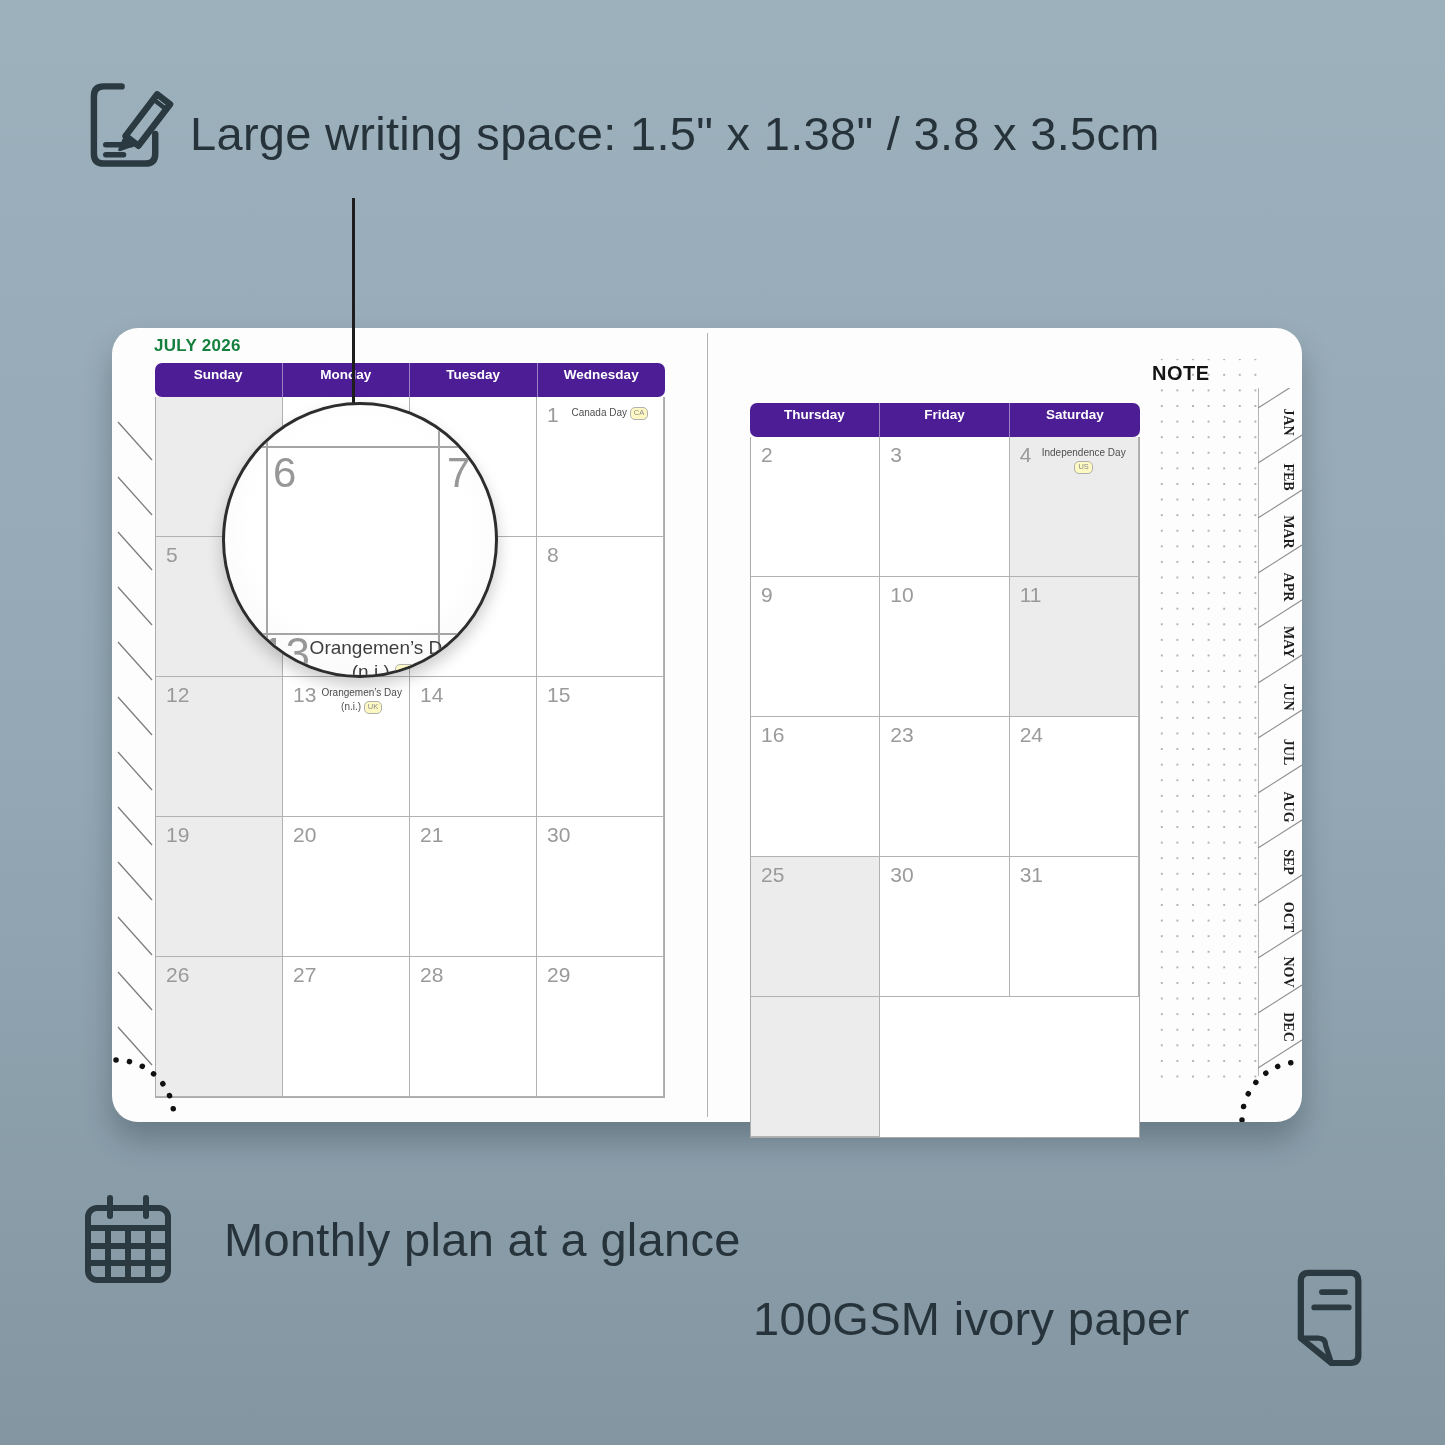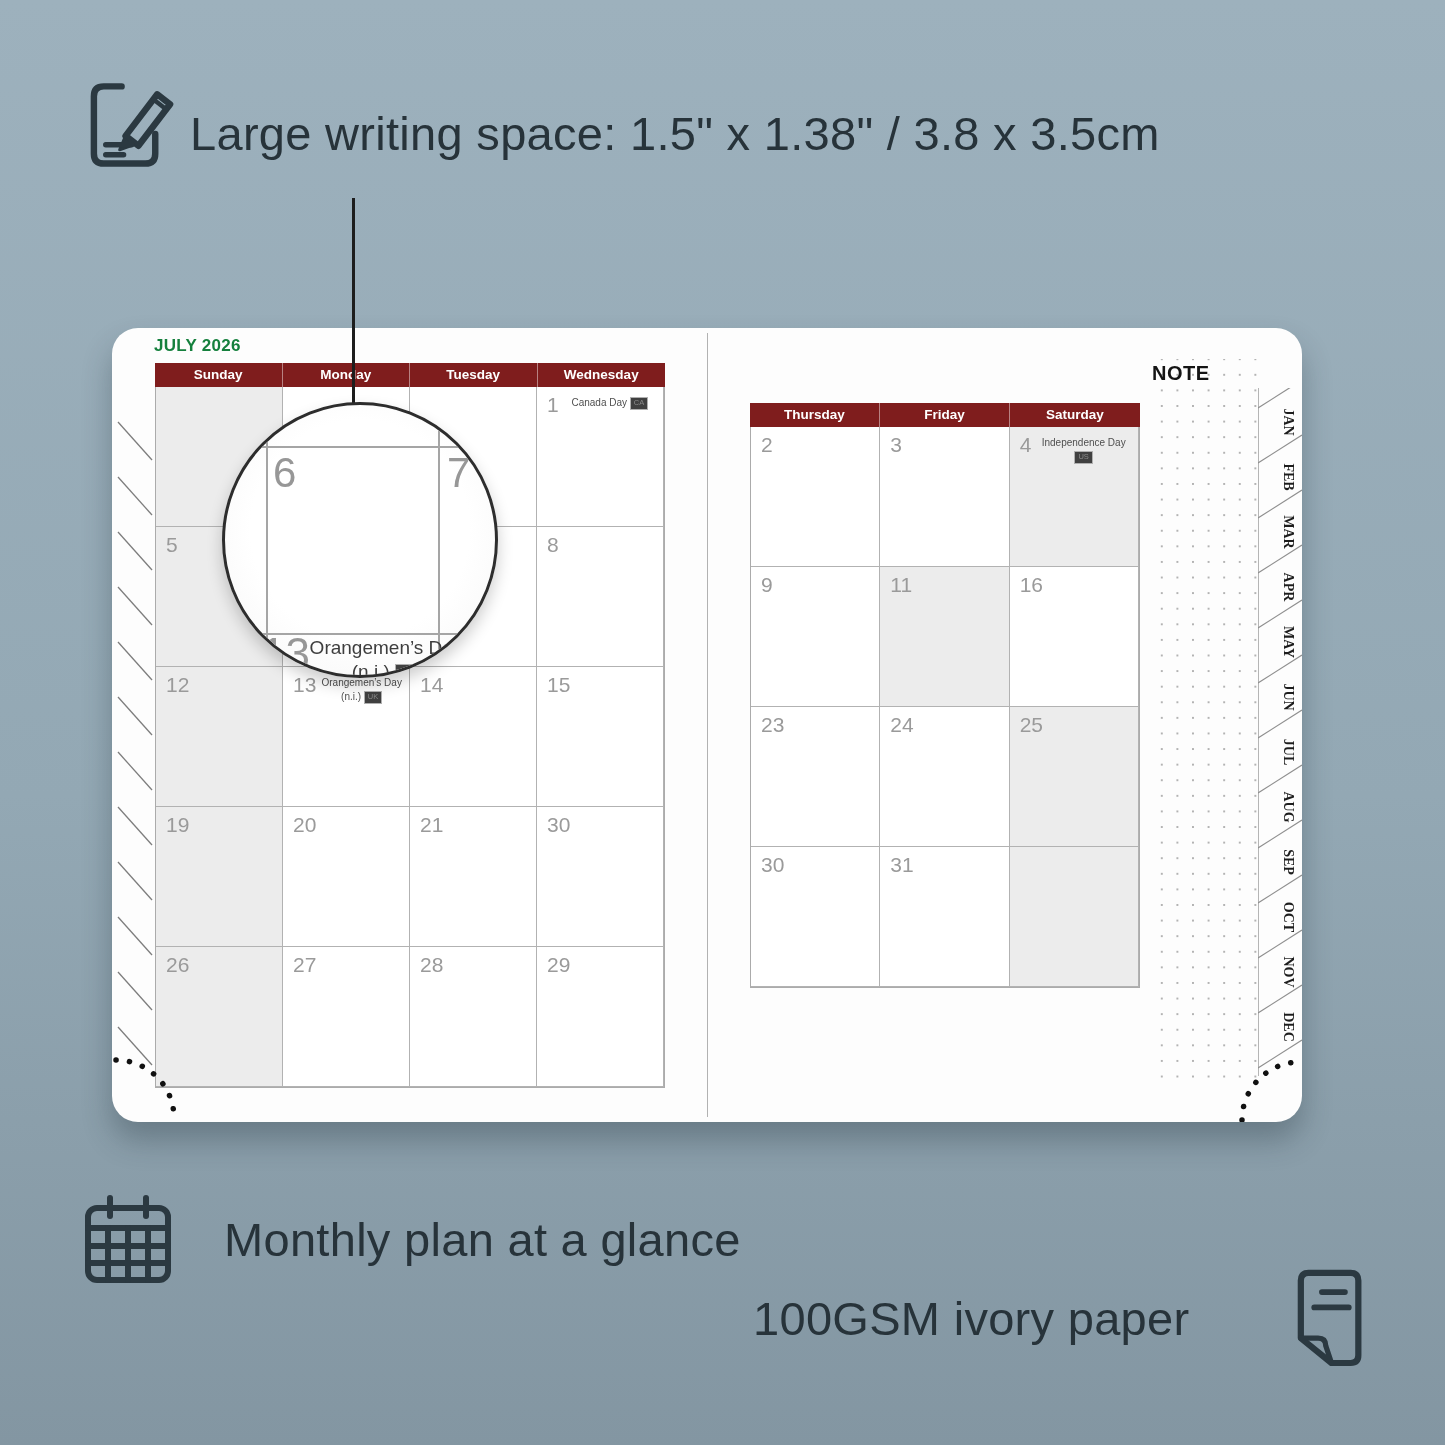--- a/index.html
+++ b/index.html
@@ -21,29 +21,29 @@
   
   .planner{
     left:112px;top:328px;width:1190px;height:794px;background:#fdfdfd;
     border-radius:26px;box-shadow:0 18px 30px rgba(32,47,57,.32);
   }
   .leader{left:240px;top:-130px;width:3px;height:210px;background:#1d1d1d;z-index:4;}
   .month-title{left:42px;top:8px;font-size:17px;font-weight:bold;color:#15803d;letter-spacing:.3px;text-align:center;}
   .cal{position:absolute;top:35px;}
   #cal-left{left:43px;width:510px;}
   #cal-right{left:638px;width:390px;}
-  .header-row{display:grid;height:24px;background:#7f1d1d;}
+  .header-row{display:grid;height:34px;background:#4c1d95;border-radius:7px;}
   .day-header{color:#fff;font-size:13.5px;font-weight:bold;text-align:center;line-height:23px;border-right:1px solid rgba(255,255,255,.45);}
   .day-header:last-child{border-right:none;}
   .cells{display:grid;grid-auto-rows:140px;border:1px solid #ababab;border-top:none;background:#fff;}
   .day-cell{position:relative;box-shadow:inset -1px -1px 0 #b2b2b2;display:flex;align-items:flex-start;background:#fff;}
   .day-cell.shaded{background:#ececec;}
   .num{font-size:21px;color:#9a9a9a;padding:6px 0 0 10px;}
   .holiday{flex:1;font-size:10px;color:#4f4f4f;text-align:center;padding:9px 3px 0 0;line-height:1.4;}
-  .badge{display:inline-block;border:1px solid #b0b0b0;border-radius:0;font-size:7.5px;color:#8a8a8a;padding:0 3px;background:#404040;vertical-align:1px;}
+  .badge{display:inline-block;border:1px solid #b0b0b0;border-radius:5px;font-size:7.5px;color:#8a8a8a;padding:0 3px;background:#fef9c3;vertical-align:1px;}
   .spine{left:595px;top:5px;width:1px;height:784px;background:#b2b2b2;}
   .note-label{left:1040px;top:34px;font-weight:bold;font-size:20px;color:#141414;letter-spacing:.5px;z-index:2;}
   .dotgrid{left:1036px;top:31px;width:112px;height:726px;
     background-image:radial-gradient(circle,#b3b3b3 1.3px,transparent 1.45px);
     background-size:15.6px 15.6px;background-position:6px 8px;}
   
   .magnifier{
     left:110px;top:74px;width:270px;height:270px;border-radius:50%;
     border:3.5px solid #2d2d2d;overflow:hidden;z-index:5;
     background:radial-gradient(circle at 50% 46%,#ffffff 55%,#fbfbfb 72%,#ededed 92%,#dddddd 100%);
@@ -163,20 +163,23 @@
         </div>
         <div class="day-cell">
           <span class="num">3</span>
         </div>
         <div class="day-cell shaded">
           <span class="num">4</span>
           <span class="holiday">Independence Day <span class="badge">US</span></span>
         </div>
         <div class="day-cell">
           <span class="num">9</span>
+        </div>
+        <div class="day-cell">
+          <span class="num">10</span>
         </div>
         <div class="day-cell shaded">
           <span class="num">11</span>
         </div>
         <div class="day-cell">
           <span class="num">16</span>
         </div>
         <div class="day-cell">
           <span class="num">23</span>
         </div>

